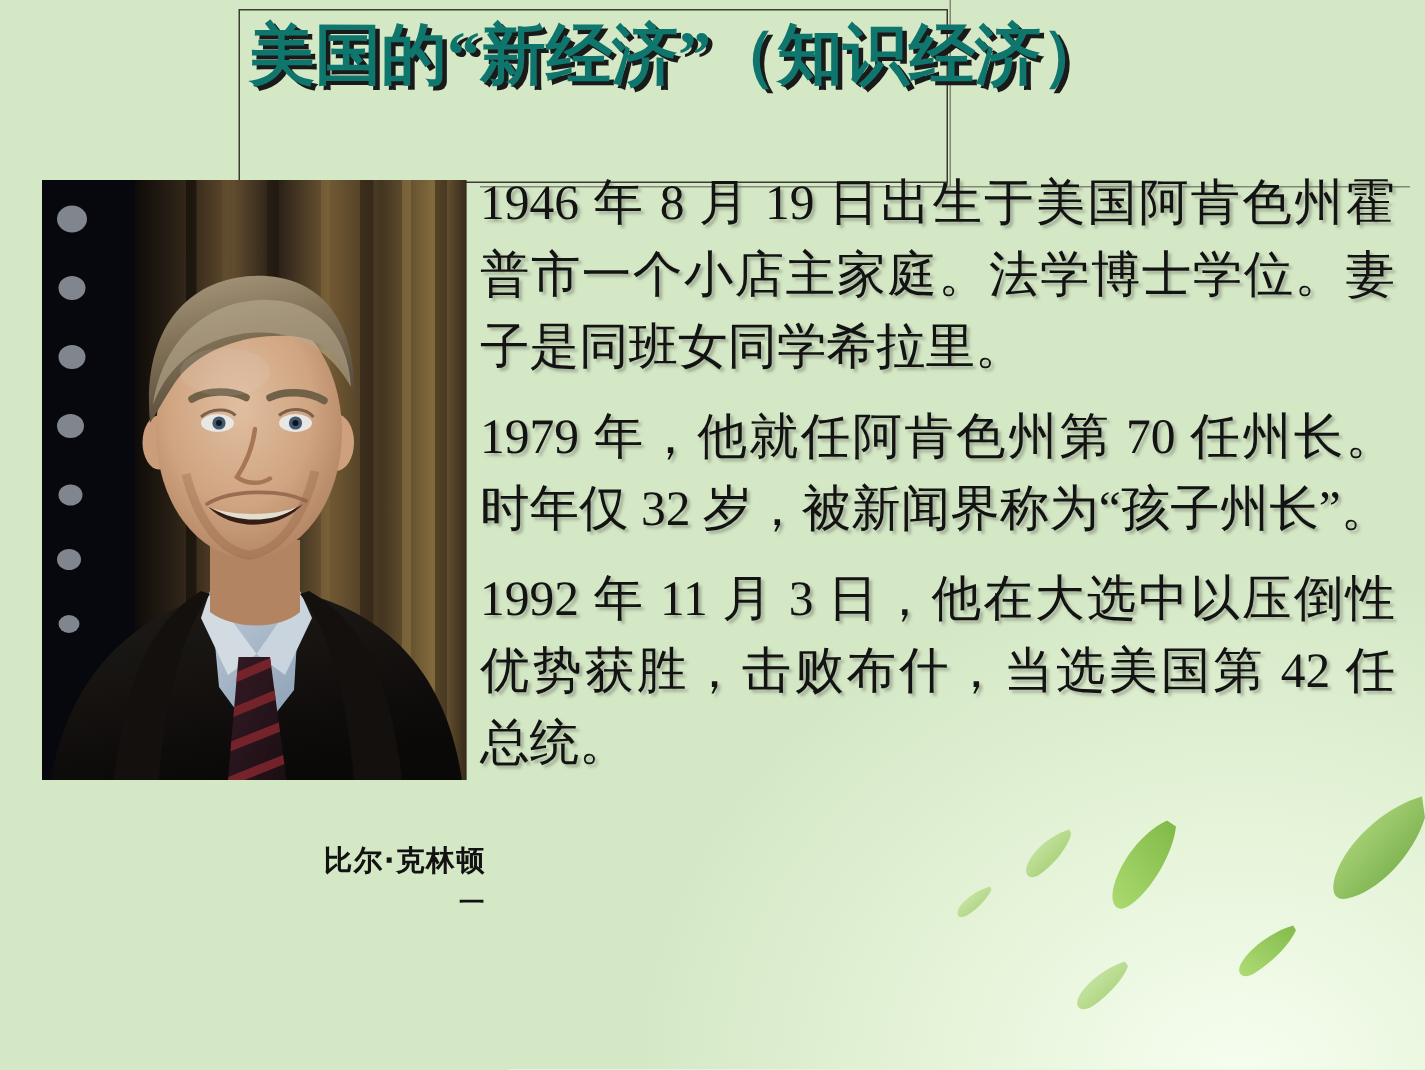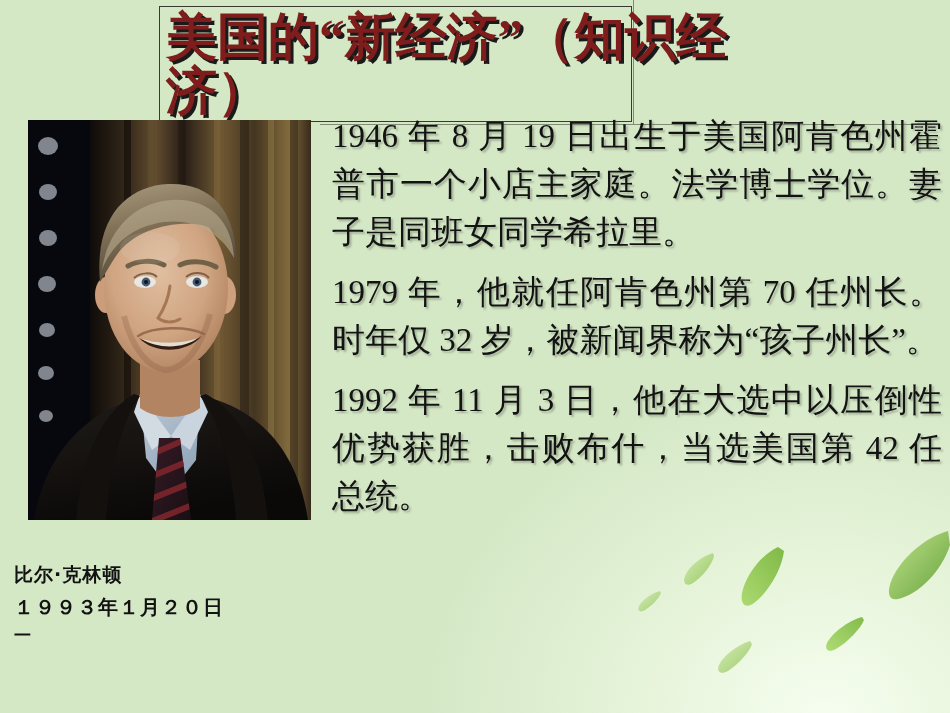--- a/index.html
+++ b/index.html
@@ -48,24 +48,24 @@
     border: 1px solid #3a3a32;
     box-sizing: border-box;
     background: transparent;
   }
   #title-text {
     position: absolute;
     left: 166px;
     top: 10px;
     width: 620px;
     font-family: "Liberation Serif", "DejaVu Serif", serif;
-    font-size: 51px;
+    font-size: 44px;
     font-weight: 700;
     line-height: 54px;
-    color: #7f1d1d;
+    color: #0f766e;
     text-shadow: 3px 3px 0 #1a1a1a;
     letter-spacing: 0px;
     white-space: normal;
   }
 
   
   #photo-frame {
     position: absolute;
     left: 28px;
     top: 120px;
@@ -75,35 +75,35 @@
     background: #1a1510;
   }
   .photo-canvas { position: absolute; inset: 0; }
 
   
   #caption {
     position: absolute;
     left: 14px;
     top: 558px;
     width: 310px;
-    text-align: left;
+    text-align: right;
     font-family: "DejaVu Sans", sans-serif;
     font-size: 20px;
     font-weight: 700;
     color: #121212;
     line-height: 33px;
     letter-spacing: 1px;
   }
   #caption .cap-name { font-size: 19px; letter-spacing: 1px; }
   #caption .cap-dash { display:block; line-height: 22px; font-size: 17px; }
 
   
   #body-box {
     position: absolute;
-    left: 332px;
+    left: 320px;
     top: 112px;
     width: 610px;
     height: 520px;
   }
   #body-box .para {
     font-family: "Liberation Serif", "DejaVu Serif", serif;
     font-size: 33px;
     line-height: 48px;
     color: #131313;
     text-shadow: 2px 2px 2px rgba(120,130,110,0.55);
@@ -290,21 +290,20 @@
       <path d="M96 196 C104 228 120 248 138 250 C158 248 174 226 182 194" stroke="rgba(150,100,70,0.30)" stroke-width="6" fill="none"></path>
 
       <ellipse cx="122" cy="128" rx="30" ry="16" fill="#ffffff" opacity="0.10"></ellipse>
 
       <rect x="0" y="0" width="283" height="400" fill="#000" opacity="0.08"></rect>
     </svg>
   </div>
 
   <div id="caption">
     <div class="cap-name">比尔·克林顿</div>
-    <div>１９９３年１月２０日</div>
     <div class="cap-dash">一</div>
   </div>
 
   <div id="body-box">
     <p class="para">1946 年 8 月 19 日出生于美国阿肯色州霍普市一个小店主家庭。法学博士学位。妻子是同班女同学希拉里。</p>
     <p class="para">1979 年，他就任阿肯色州第 70 任州长。时年仅 32 岁，被新闻界称为“孩子州长”。</p>
     <p class="para">1992 年 11 月 3 日，他在大选中以压倒性优势获胜，击败布什，当选美国第 42 任总统。</p>
   </div>
 
 </div>

